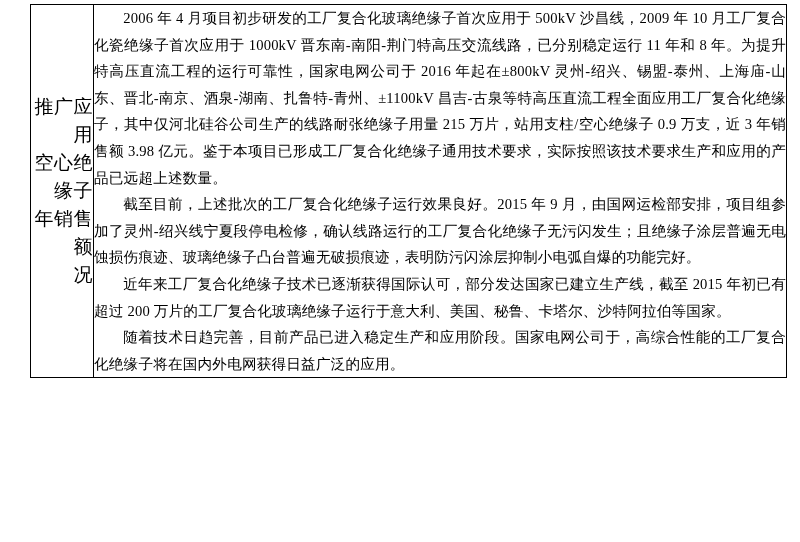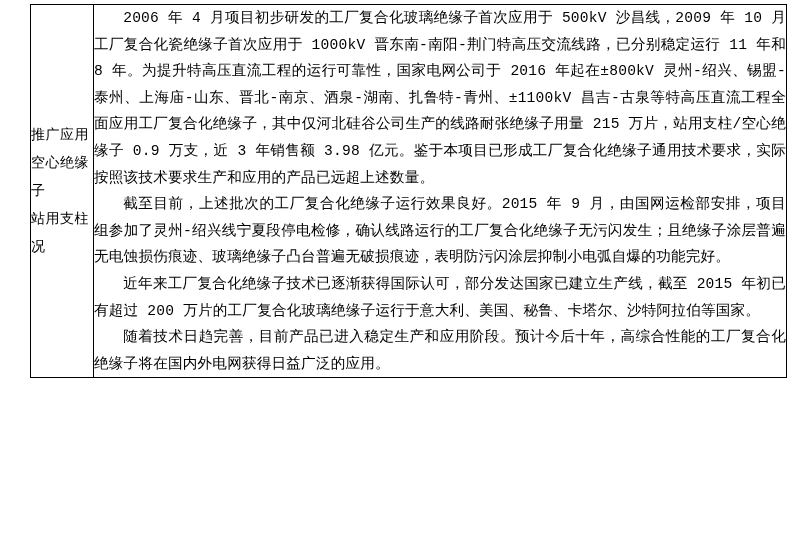--- a/index.html
+++ b/index.html
@@ -25,26 +25,25 @@
     border-collapse: collapse;
     width: 756px;
     margin-left: 30px;
     margin-top: 4px;
     table-layout: fixed;
   }
   table.doc-table td {
     border: 1px solid #000000;
     vertical-align: middle;
     padding: 0;
-    font-family: Liberation Mono, monospace;
   }
   td.label-cell {
     width: 62px;
-    text-align: left;
-    font-size: 14px;
+    text-align: right;
+    font-size: 19px;
     line-height: 28px;
     letter-spacing: 0.5px;
     padding: 2px 6px;
   }
   td.content-cell {
     width: 692px;
     padding: 6px 10px 8px 10px;
     vertical-align: top;
   }
   .para {
@@ -63,25 +62,25 @@
 </head>
 <body>
 
 <div class="page">
   <table class="doc-table">
     <tbody>
       <tr>
         <td class="label-cell">
           <span class="label-line">推广应用</span>
           <span class="label-line">空心绝缘子</span>
-          <span class="label-line">站用支柱</span>
+          <span class="label-line">年销售额</span>
           <span class="label-line">况</span>
         </td>
         <td class="content-cell">
           <p class="para">2006 年 4 月项目初步研发的工厂复合化玻璃绝缘子首次应用于 500kV 沙昌线，2009 年 10 月工厂复合化瓷绝缘子首次应用于 1000kV 晋东南-南阳-荆门特高压交流线路，已分别稳定运行 11 年和 8 年。为提升特高压直流工程的运行可靠性，国家电网公司于 2016 年起在±800kV 灵州-绍兴、锡盟-泰州、上海庙-山东、晋北-南京、酒泉-湖南、扎鲁特-青州、±1100kV 昌吉-古泉等特高压直流工程全面应用工厂复合化绝缘子，其中仅河北硅谷公司生产的线路耐张绝缘子用量 215 万片，站用支柱/空心绝缘子 0.9 万支，近 3 年销售额 3.98 亿元。鉴于本项目已形成工厂复合化绝缘子通用技术要求，实际按照该技术要求生产和应用的产品已远超上述数量。</p>
           <p class="para">截至目前，上述批次的工厂复合化绝缘子运行效果良好。2015 年 9 月，由国网运检部安排，项目组参加了灵州-绍兴线宁夏段停电检修，确认线路运行的工厂复合化绝缘子无污闪发生；且绝缘子涂层普遍无电蚀损伤痕迹、玻璃绝缘子凸台普遍无破损痕迹，表明防污闪涂层抑制小电弧自爆的功能完好。</p>
           <p class="para">近年来工厂复合化绝缘子技术已逐渐获得国际认可，部分发达国家已建立生产线，截至 2015 年初已有超过 200 万片的工厂复合化玻璃绝缘子运行于意大利、美国、秘鲁、卡塔尔、沙特阿拉伯等国家。</p>
-          <p class="para">随着技术日趋完善，目前产品已进入稳定生产和应用阶段。预计今后十年，高综合性能的工厂复合化绝缘子将在国内外电网获得日益广泛的应用。</p>
+          <p class="para">随着技术日趋完善，目前产品已进入稳定生产和应用阶段。国家电网公司于，高综合性能的工厂复合化绝缘子将在国内外电网获得日益广泛的应用。</p>
         </td>
       </tr>
     </tbody>
   </table>
 </div>
 
 </body></html>

